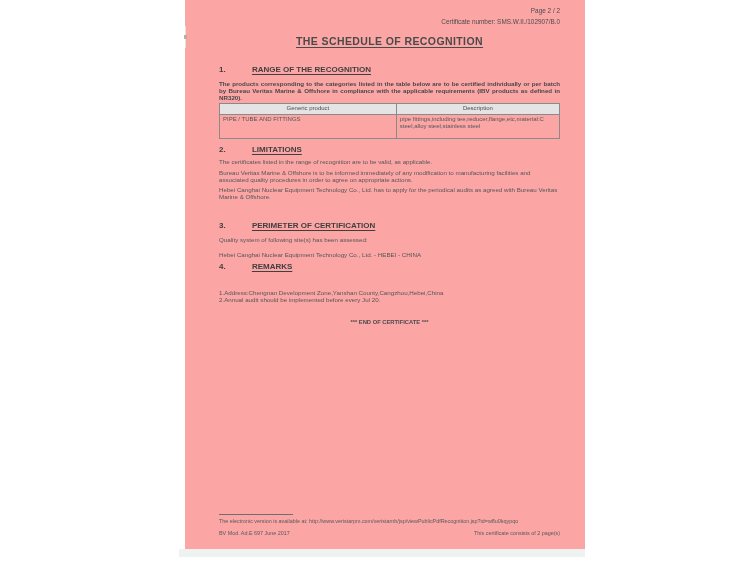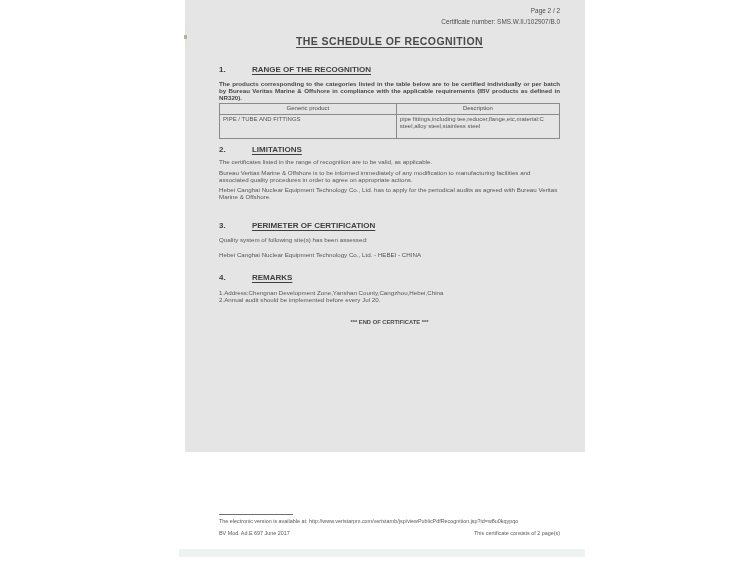--- a/index.html
+++ b/index.html
@@ -1,21 +1,21 @@
 <!DOCTYPE html>
 <html><head>
 <meta charset="utf-8">
 <style>
   * { margin:0; padding:0; box-sizing:border-box; }
   html,body { width:750px; height:563px; background:#ffffff; overflow:hidden; }
   body { font-family:"Liberation Sans","DejaVu Sans",sans-serif; color:#474747; }
 
   .page {
-    position:absolute; left:185px; top:0; width:400px; height:452px;
-    background:#e5e5e5;
+    position:absolute; left:185px; top:0; width:400px; height:556px;
+    background:#fca5a5;
   }
 
   
   .edge-line { position:absolute; left:0; top:26px; width:1px; height:22px; background:#e2e2da; }
   .edge-speck { position:absolute; left:-1px; top:35px; width:3px; height:4px; background:#b9b09a; }
   .bottom-strip { position:absolute; left:-6px; top:549px; width:406px; height:8px; background:#eef2f1; }
 
   .hdr { position:absolute; top:5px; left:34px; right:25px; text-align:right; font-size:6.4px; line-height:11px; color:#4c4c4c; }
 
   .title { position:absolute; top:31px; left:34px; right:25px; text-align:center; }
@@ -99,21 +99,21 @@
   <div class="para" style="top:158px;">The certificates listed in the range of recognition are to be valid, as applicable.</div>
   <div class="para" style="top:169px;">Bureau Veritas Marine &amp; Offshore is to be informed immediately of any modification to manufacturing facilities and associated quality procedures in order to agree on appropriate actions.</div>
   <div class="para" style="top:186px;">Hebei Canghai Nuclear Equipment Technology Co., Ltd. has to apply for the periodical audits as agreed with Bureau Veritas Marine &amp; Offshore.</div>
 
   <div class="sec-head" style="top:221px;text-align:right;">
     <span>3. </span><span class="u">PERIMETER OF CERTIFICATION</span>
   </div>
   <div class="para" style="top:236px;">Quality system of following site(s) has been assessed:</div>
   <div class="para" style="top:251px;">Hebei Canghai Nuclear Equipment Technology Co., Ltd. - HEBEI - CHINA</div>
 
-  <div class="sec-head" style="top:273px;text-align:right;">
+  <div class="sec-head" style="top:262px;text-align:right;">
     <span>4. </span><span class="u">REMARKS</span>
   </div>
   <div class="para" style="top:289px;">1.Address:Chengnan Development Zone,Yanshan County,Cangzhou,Hebei,China</div>
   <div class="para" style="top:296px;">2.Annual audit should be implemented before every Jul 20.</div>
 
   <div class="end-marker">*** END OF CERTIFICATE ***</div>
 
   <div class="foot-rule"></div>
   <div class="foot-url">The electronic version is available at: http://www.veristarpm.com/veristarnb/jsp/viewPublicPdfRecognition.jsp?id=w8u0kqypqo</div>
   <div class="foot-row">

